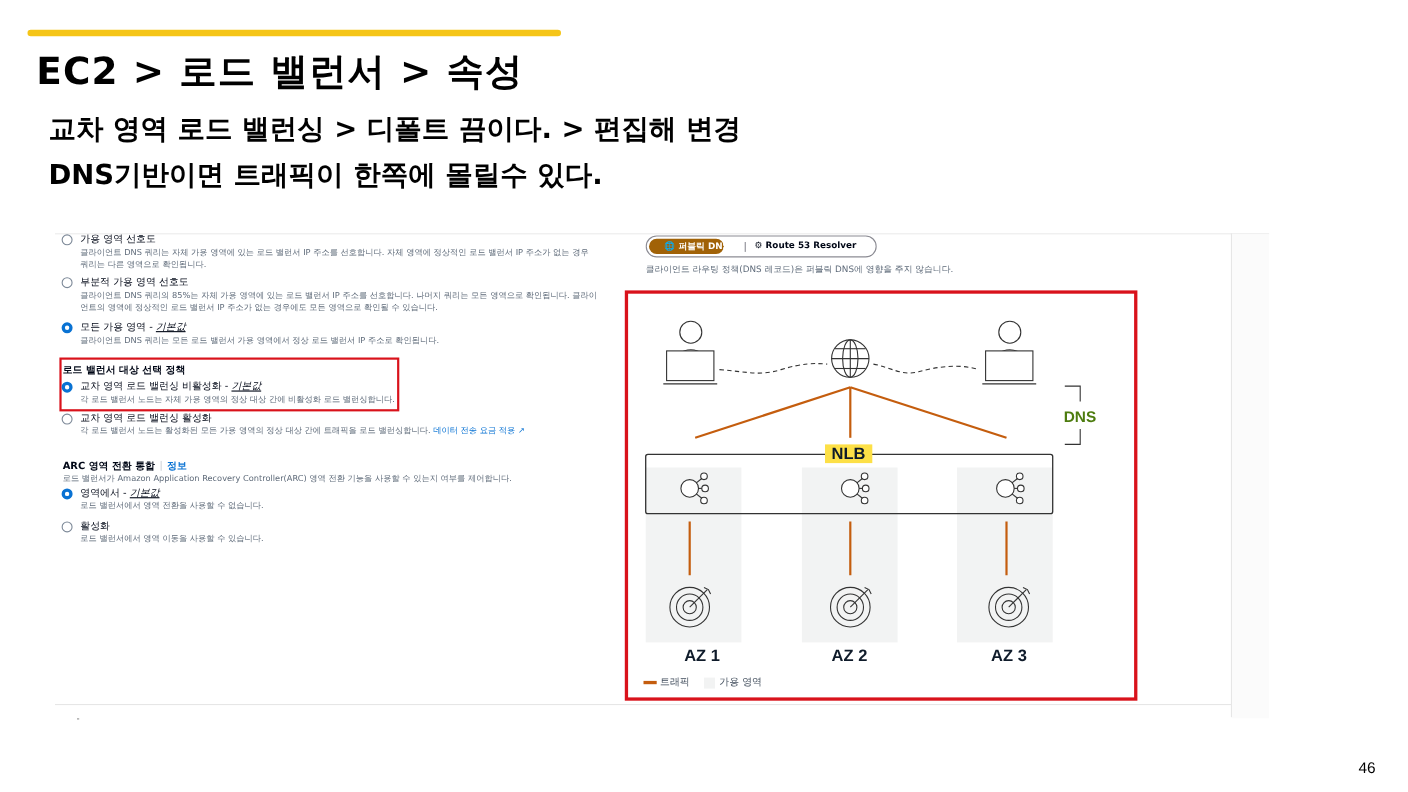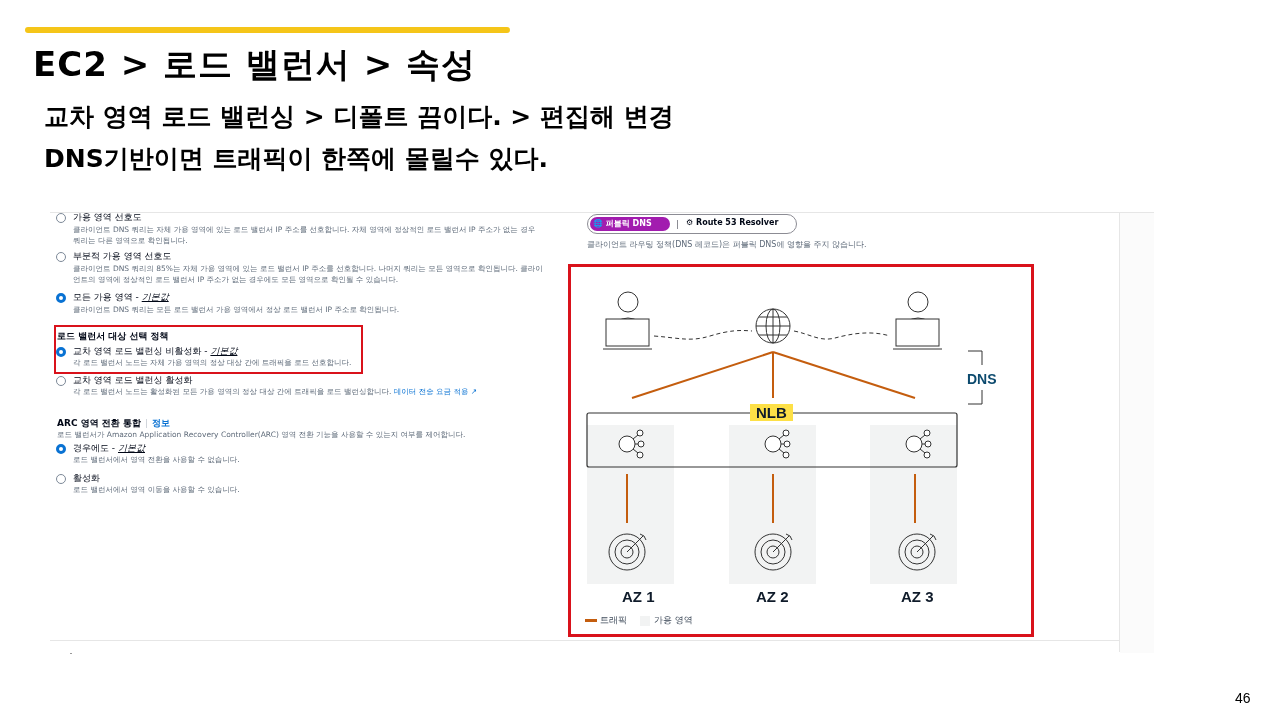--- a/index.html
+++ b/index.html
@@ -28,31 +28,31 @@
   .opt-desc { position: absolute; left: 17px; top: 13px; font-size: 7.5px; line-height: 11px; color: #5f6b7a; width: 470px; }
   .sect-title { position: absolute; font-size: 9px; font-weight: bold; color: #000716; white-space: nowrap; }
   .info-link { color: #0972d3; font-weight: bold; margin-top: 16px; }
   .sep { display: inline-block; width: 1px; height: 9px; background: #d1d5db; margin: 0 5px; vertical-align: middle; }
   .link { color: #0972d3; }
 
   .red-box-left { position: absolute; left: 4px; top: 113px; width: 309px; height: 49px; border: 2.5px solid #d9121b; }
 
   
   .seg { position: absolute; left: 537px; top: 2px; width: 210px; height: 20px; border: 1px solid #8c8c94; border-radius: 10px; background: #fff; }
-  .seg-active { position: absolute; left: 2px; top: 2px; width: 80px; height: 14px; background: #a21caf; border-radius: 8px; color: #fff; font-size: 8px; font-weight: bold; line-height: 14px; padding-left: 3px; white-space: nowrap; }
+  .seg-active { position: absolute; left: 2px; top: 2px; width: 68px; height: 14px; background: #a16207; border-radius: 8px; color: #fff; font-size: 8px; font-weight: bold; line-height: 14px; padding-left: 14px; white-space: nowrap; }
   .seg-sep { position: absolute; left: 89px; top: 5px; width: 1px; height: 9px; background: #8c8c94; }
   .seg-other { position: absolute; left: 98px; top: 3px; font-size: 8px; font-weight: bold; color: #000716; white-space: nowrap; }
   .seg-desc { position: absolute; left: 537px; top: 27px; font-size: 8px; color: #5f6b7a; white-space: nowrap; }
 
   .red-box-right { position: absolute; left: 518px; top: 52px; width: 466px; height: 373px; border: 3px solid #d9121b; }
   .diagram { position: absolute; left: 0; top: 0; }
 
   .az-label { position: absolute; font-size: 15px; font-weight: bold; color: #0f1b2a; white-space: nowrap; font-family: "Liberation Sans", sans-serif; }
   .nlb-label { position: absolute; font-size: 15px; font-weight: bold; color: #0f1b2a; background: #fde047; padding: 0 6px; font-family: "Liberation Sans", sans-serif; }
-  .dns-label { position: absolute; font-size: 14px; font-weight: bold; color: #0c4a6e; font-family: "Liberation Sans", sans-serif; }
+  .dns-label { position: absolute; font-size: 14px; font-weight: bold; color: #4d7c0f; font-family: "Liberation Sans", sans-serif; }
   .legend { position: absolute; font-size: 9px; color: #414d5c; white-space: nowrap; }
   .legend-line { display: inline-block; width: 12px; height: 2.5px; background: #c45d0e; vertical-align: middle; margin-right: 3px; }
   .legend-sq { display: inline-block; width: 10px; height: 10px; background: #f2f3f3; vertical-align: middle; margin: 0 4px 0 10px; }
 </style>
 </head>
 <body>
 
 <div class="accent-bar"></div>
 <div class="title">EC2 &gt; 로드 밸런서 &gt; 속성</div>
 <div class="sub1">교차 영역 로드 밸런싱 &gt; 디폴트 끔이다.  &gt; 편집해 변경</div>
@@ -79,39 +79,39 @@
     <span class="radio checked"></span>
     <span class="opt-label"><span>모든 가용 영역 - </span><i>기본값</i></span>
     <div class="opt-desc">클라이언트 DNS 쿼리는 모든 로드 밸런서 가용 영역에서 정상 로드 밸런서 IP 주소로 확인됩니다.</div>
   </div>
 
   <div class="red-box-left"></div>
   <div class="sect-title" style="left:7px; top:118px;">로드 밸런서 대상 선택 정책</div>
   <div class="opt" style="top:133px;">
     <span class="radio checked"></span>
     <span class="opt-label"><span>교차 영역 로드 밸런싱 비활성화 - </span><i>기본값</i></span>
-    <div class="opt-desc" style="top:12px;">각 로드 밸런서 노드는 자체 가용 영역의 정상 대상 간에 트래픽을 로드 선호합니다.</div>
+    <div class="opt-desc" style="top:12px;">각 로드 밸런서 노드는 자체 가용 영역의 정상 대상 간에 비활성화 로드 밸런싱합니다.</div>
   </div>
   <div class="opt" style="top:162px;">
     <span class="radio"></span>
     <span class="opt-label"><span>교차 영역 로드 밸런싱 활성화</span></span>
     <div class="opt-desc" style="top:12px;">
       <span>각 로드 밸런서 노드는 활성화된 모든 가용 영역의 정상 대상 간에 트래픽을 로드 밸런싱합니다.</span>
       <span class="link">데이터 전송 요금 적용</span>
       <span class="link">↗</span>
     </div>
   </div>
 
   <div class="sect-title" style="left:7px; top:205px;">
     <span>ARC 영역 전환 통합</span><span class="sep"></span><span class="info-link">정보</span>
   </div>
   <div class="opt-desc" style="left:7px; top:217px;">로드 밸런서가 Amazon Application Recovery Controller(ARC) 영역 전환 기능을 사용할 수 있는지 여부를 제어합니다.</div>
   <div class="opt" style="top:230px;">
     <span class="radio checked"></span>
-    <span class="opt-label"><span>경우에도 - </span><i>기본값</i></span>
+    <span class="opt-label"><span>영역에서 - </span><i>기본값</i></span>
     <div class="opt-desc" style="top:12px;">로드 밸런서에서 영역 전환을 사용할 수 없습니다.</div>
   </div>
   <div class="opt" style="top:260px;">
     <span class="radio"></span>
     <span class="opt-label"><span>활성화</span></span>
     <div class="opt-desc" style="top:12px;">로드 밸런서에서 영역 이동을 사용할 수 있습니다.</div>
   </div>
 
   <div class="seg">
     <div class="seg-active">

